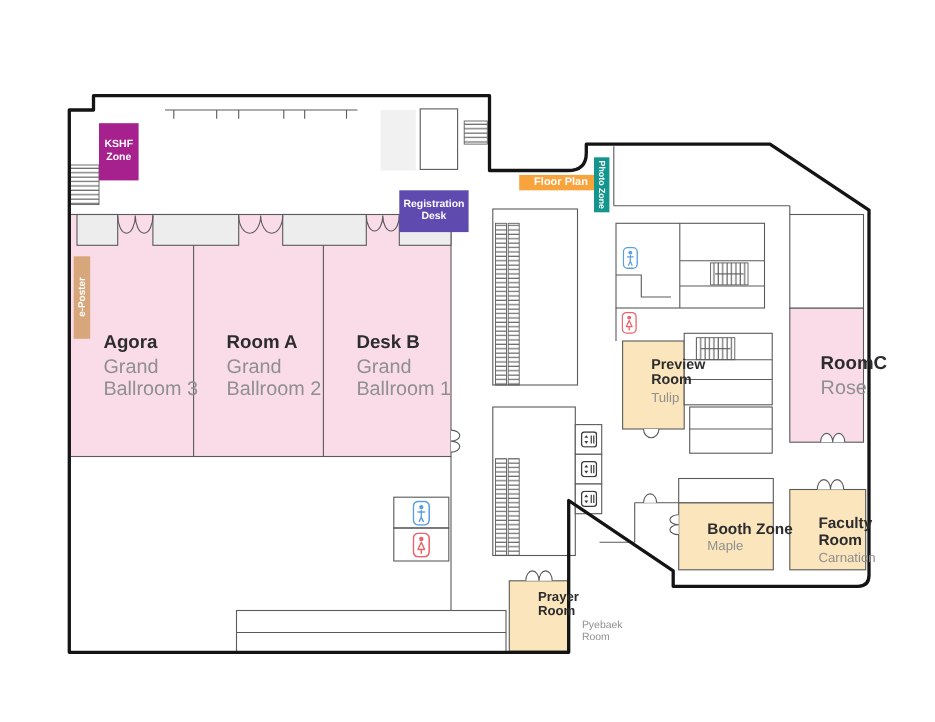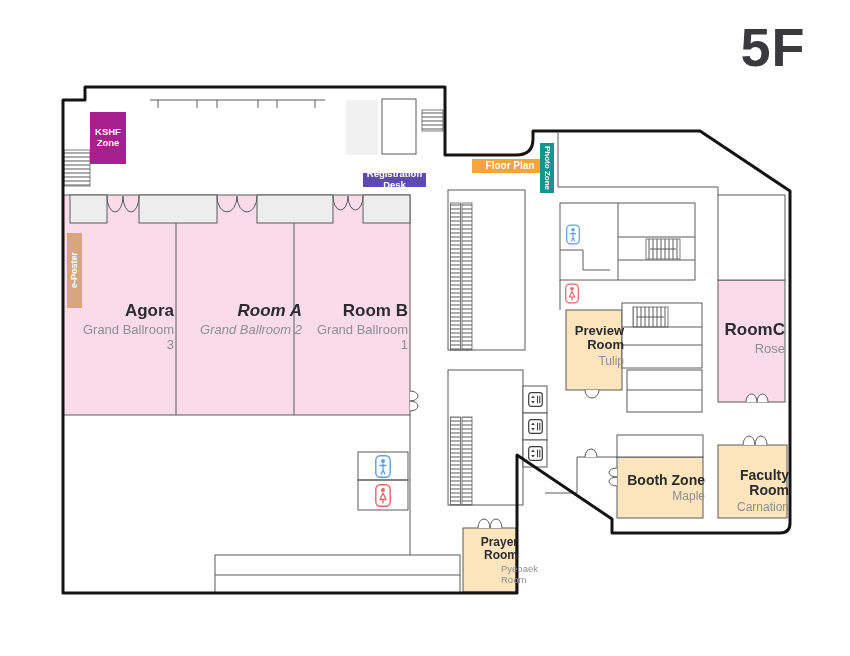--- a/index.html
+++ b/index.html
@@ -10,35 +10,35 @@
   #stage svg.linework{position:absolute;left:0;top:0;}
   .floor-title{
     position:absolute;top:16px;left:733px;width:80px;text-align:center;
     font-size:54px;font-weight:700;color:#3a3a3c;letter-spacing:1px;
   }
   .badge{
     position:absolute;display:flex;align-items:center;justify-content:center;
     color:#ffffff;font-weight:700;text-align:center;line-height:1.15;
   }
   .badge.kshf{left:90px;top:112px;width:36px;height:52px;background:#a6208e;font-size:9.5px;}
-  .badge.registration{left:363px;top:173px;width:63px;height:14px;background:#5f4bb0;font-size:9.5px;justify-content:flex-end;}
+  .badge.registration{left:363px;top:173px;width:63px;height:38px;background:#5f4bb0;font-size:9.5px;justify-content:flex-end;}
   .badge.floorplan{left:472px;top:159px;width:76px;height:14px;background:#f8a33c;font-size:10px;}
   .badge.photozone{left:540px;top:143px;width:14px;height:50px;background:#14968f;font-size:8px;}
   .badge.eposter{left:67px;top:233px;width:15px;height:75px;background:#d7a77b;font-size:9px;}
   .vtext{writing-mode:vertical-rl;text-orientation:mixed;white-space:nowrap;}
   .vtext.flip{transform:rotate(180deg);}
-  .room-label{position:absolute;text-align:right;color:#2c2c2e;}
+  .room-label{position:absolute;text-align:left;color:#2c2c2e;padding-left:28px;}
   .room-label .name{font-weight:700;color:#2c2c2e;line-height:1.1;}
   .room-label .sub{color:#8f8f8f;line-height:1.15;margin-top:2px;}
   .lbl-agora{left:66px;top:302px;width:108px;}
-  .lbl-rooma{left:178px;top:302px;width:124px;font-style:italic;}
+  .lbl-rooma{left:178px;top:302px;width:124px;}
   .lbl-roomb{left:296px;top:302px;width:112px;}
   .lbl-roomc{left:718px;top:321px;width:67px;}
   .lbl-ballroom .name{font-size:17px;}
-  .lbl-ballroom .sub{font-size:13px;margin-left:12px;}
+  .lbl-ballroom .sub{font-size:18px;}
   .lbl-preview{left:564px;top:324px;width:60px;}
   .lbl-preview .name{font-size:13px;}
   .lbl-preview .sub{font-size:12px;}
   .lbl-booth{left:615px;top:473px;width:90px;}
   .lbl-booth .name{font-size:14px;}
   .lbl-booth .sub{font-size:12px;}
   .lbl-faculty{left:716px;top:456px;width:73px;}
   .lbl-faculty .name{font-size:14px;margin-top:12px;}
   .lbl-faculty .sub{font-size:12px;}
   .lbl-prayer{left:461px;top:536px;width:57px;}
@@ -135,21 +135,20 @@
     <path d="M746,402 A5.5 8 0 0 1 757,402 A5.5 8 0 0 1 768,402" stroke="#5a5a5a" stroke-width="1" fill="#ffffff"></path>
     <path d="M743,445 A6 9 0 0 1 755,445 A6 9 0 0 1 767,445" stroke="#5a5a5a" stroke-width="1" fill="#ffffff"></path>
     <path d="M617,468 A8 4.5 0 0 0 617,477 A8 4.5 0 0 0 617,486" stroke="#5a5a5a" stroke-width="1" fill="#ffffff"></path>
     <path d="M585,457 A6 8 0 0 1 597,457" stroke="#5a5a5a" stroke-width="1" fill="#ffffff"></path>
     <path d="M478,528 A6 9 0 0 1 490,528 A6 9 0 0 1 502,528" stroke="#5a5a5a" stroke-width="1" fill="#ffffff"></path>
 
     <path d="M63,593 L63,100 L85,100 L85,87 L445,87 L445,155 L516,155 Q533,155 533,139 L533,131
              L700,131 L790,191 L790,523 Q790,533 780,533 L612,533 L612,519 L517,455 L517,593 Z" fill="none" stroke="#141414" stroke-width="3" stroke-linejoin="round"></path>
   </svg>
 
-  <div class="floor-title">5F</div>
 
   <div class="badge kshf">
     <span>KSHF Zone</span>
   </div>
   <div class="badge registration">
     <span>Registration Desk</span>
   </div>
   <div class="badge floorplan">
     <span>Floor Plan</span>
   </div>
@@ -162,21 +161,21 @@
 
   <div class="room-label lbl-agora lbl-ballroom">
     <div class="name">Agora</div>
     <div class="sub">Grand Ballroom 3</div>
   </div>
   <div class="room-label lbl-rooma lbl-ballroom">
     <div class="name">Room A</div>
     <div class="sub">Grand Ballroom 2</div>
   </div>
   <div class="room-label lbl-roomb lbl-ballroom">
-    <div class="name">Room B</div>
+    <div class="name">Desk B</div>
     <div class="sub">Grand Ballroom 1</div>
   </div>
   <div class="room-label lbl-roomc lbl-ballroom">
     <div class="name">RoomC</div>
     <div class="sub">Rose</div>
   </div>
   <div class="room-label lbl-preview">
     <div class="name">Preview Room</div>
     <div class="sub">Tulip</div>
   </div>

